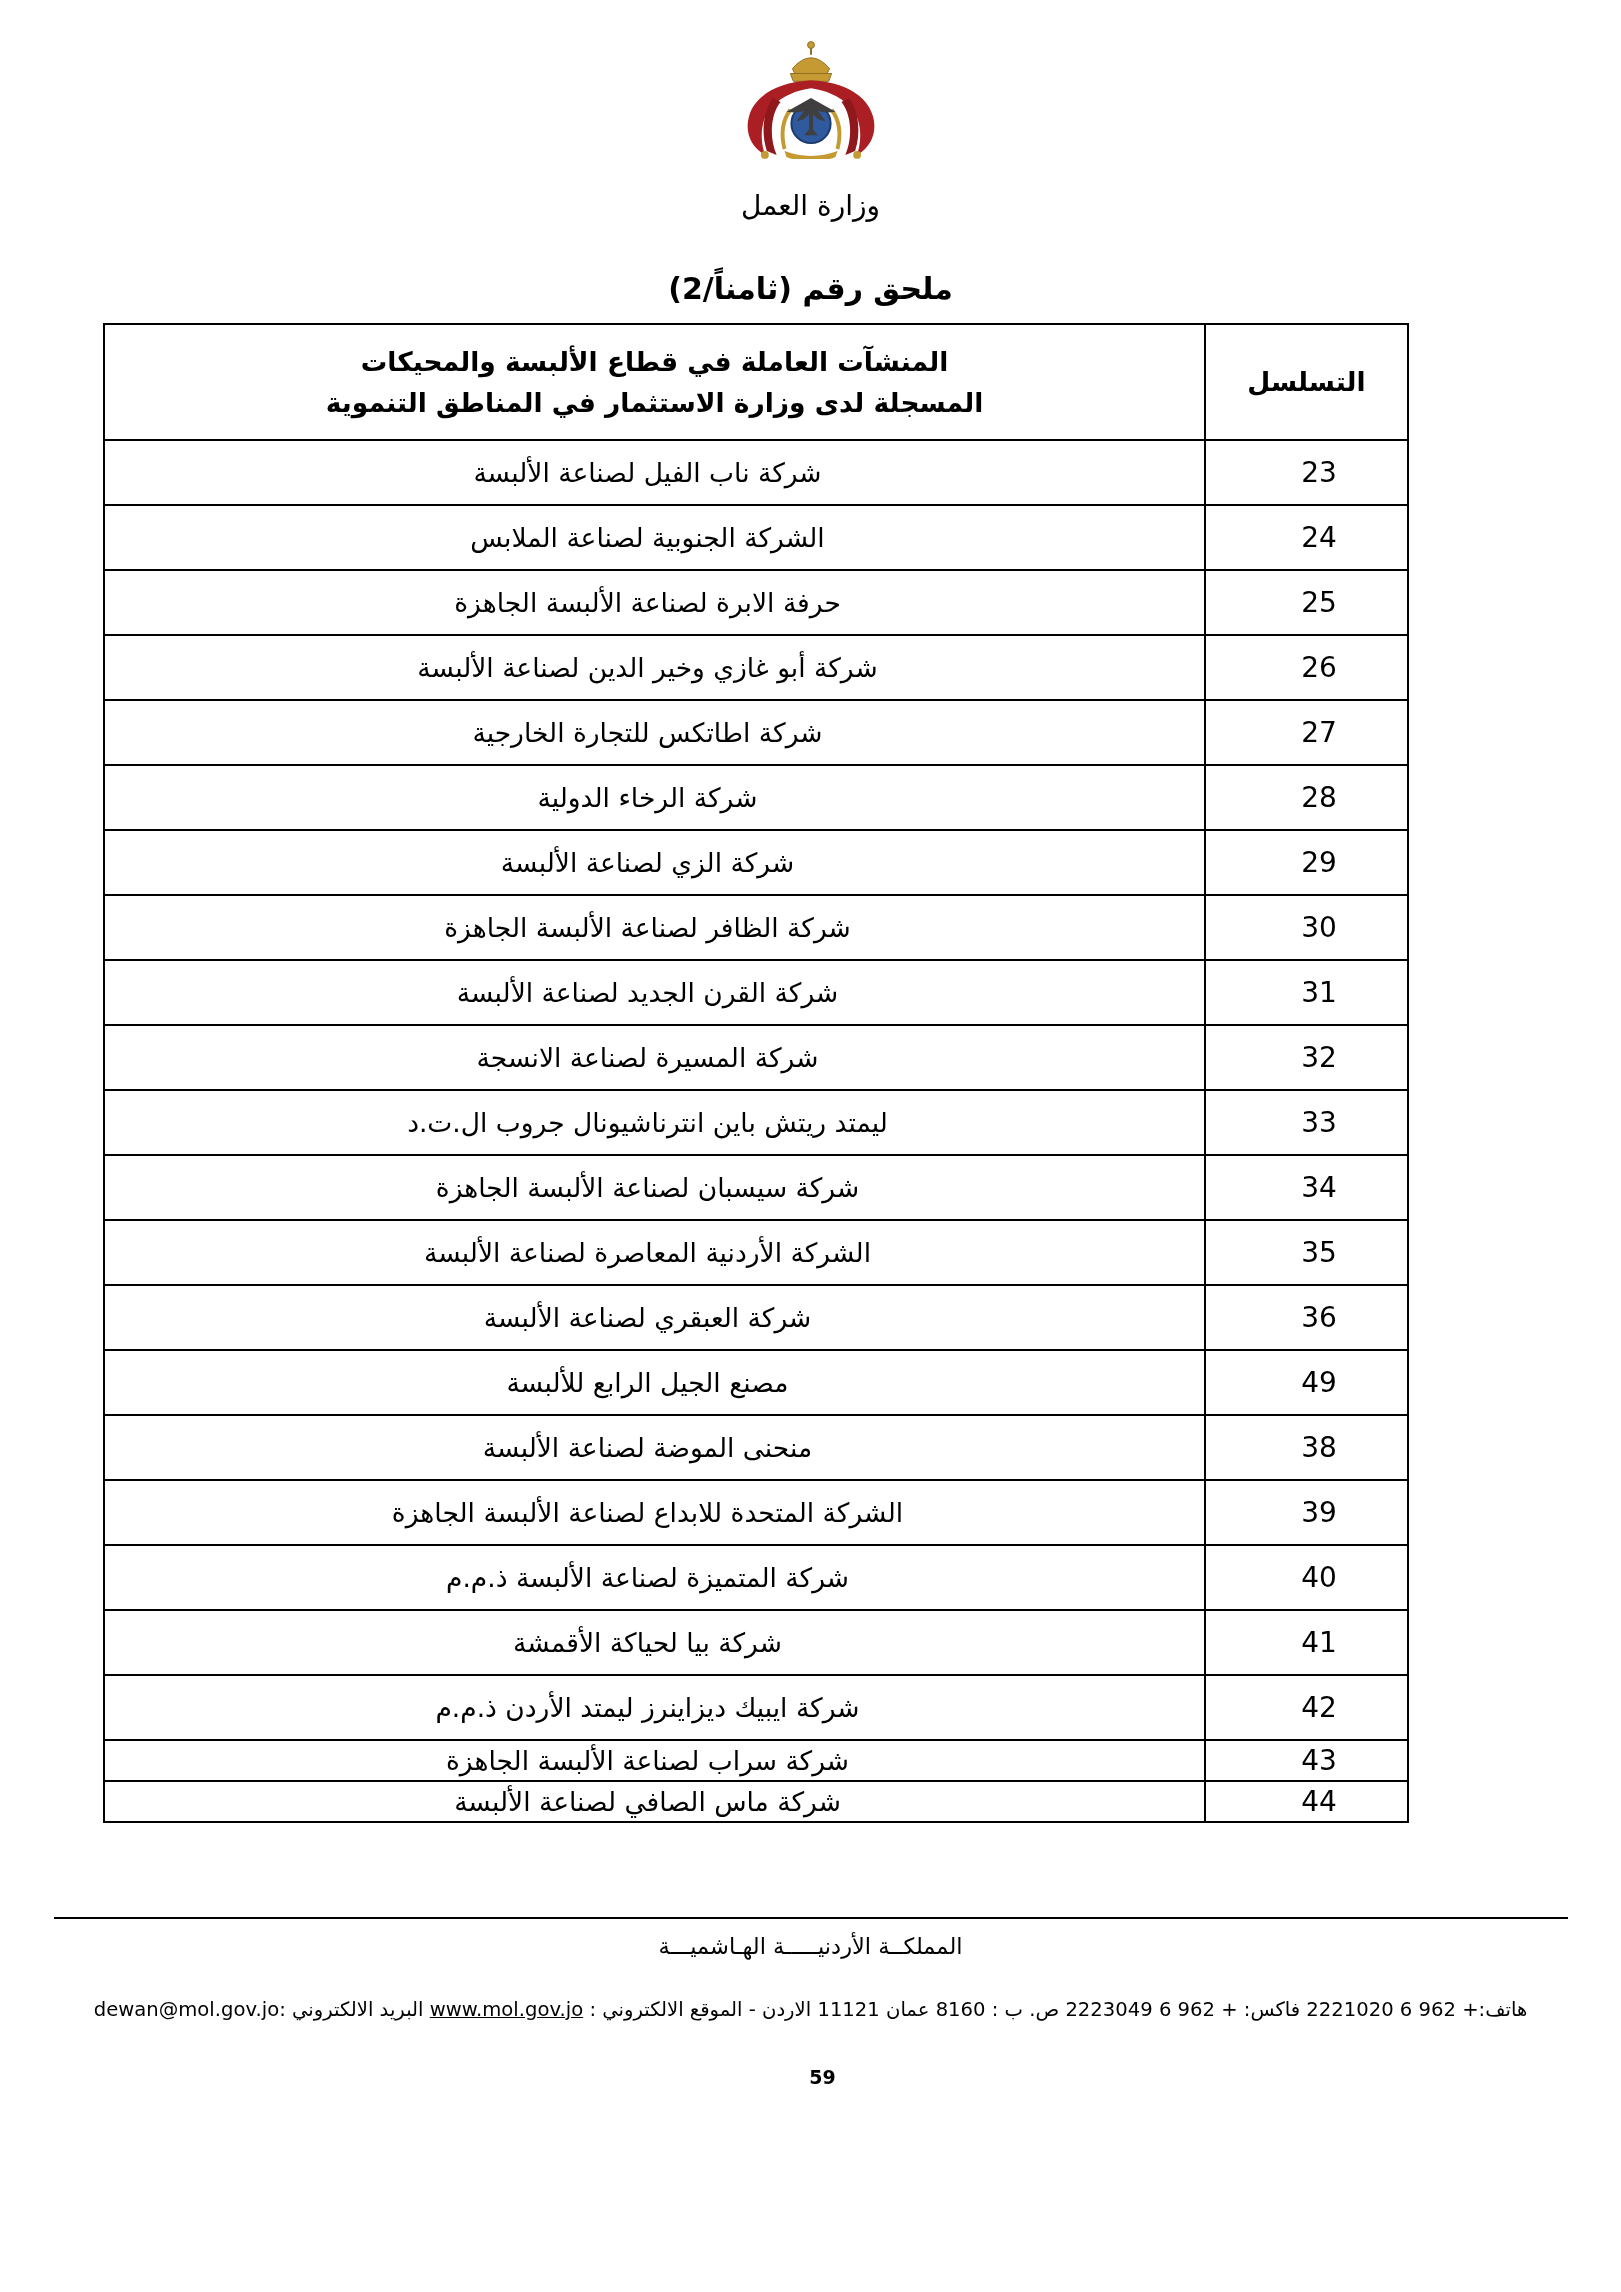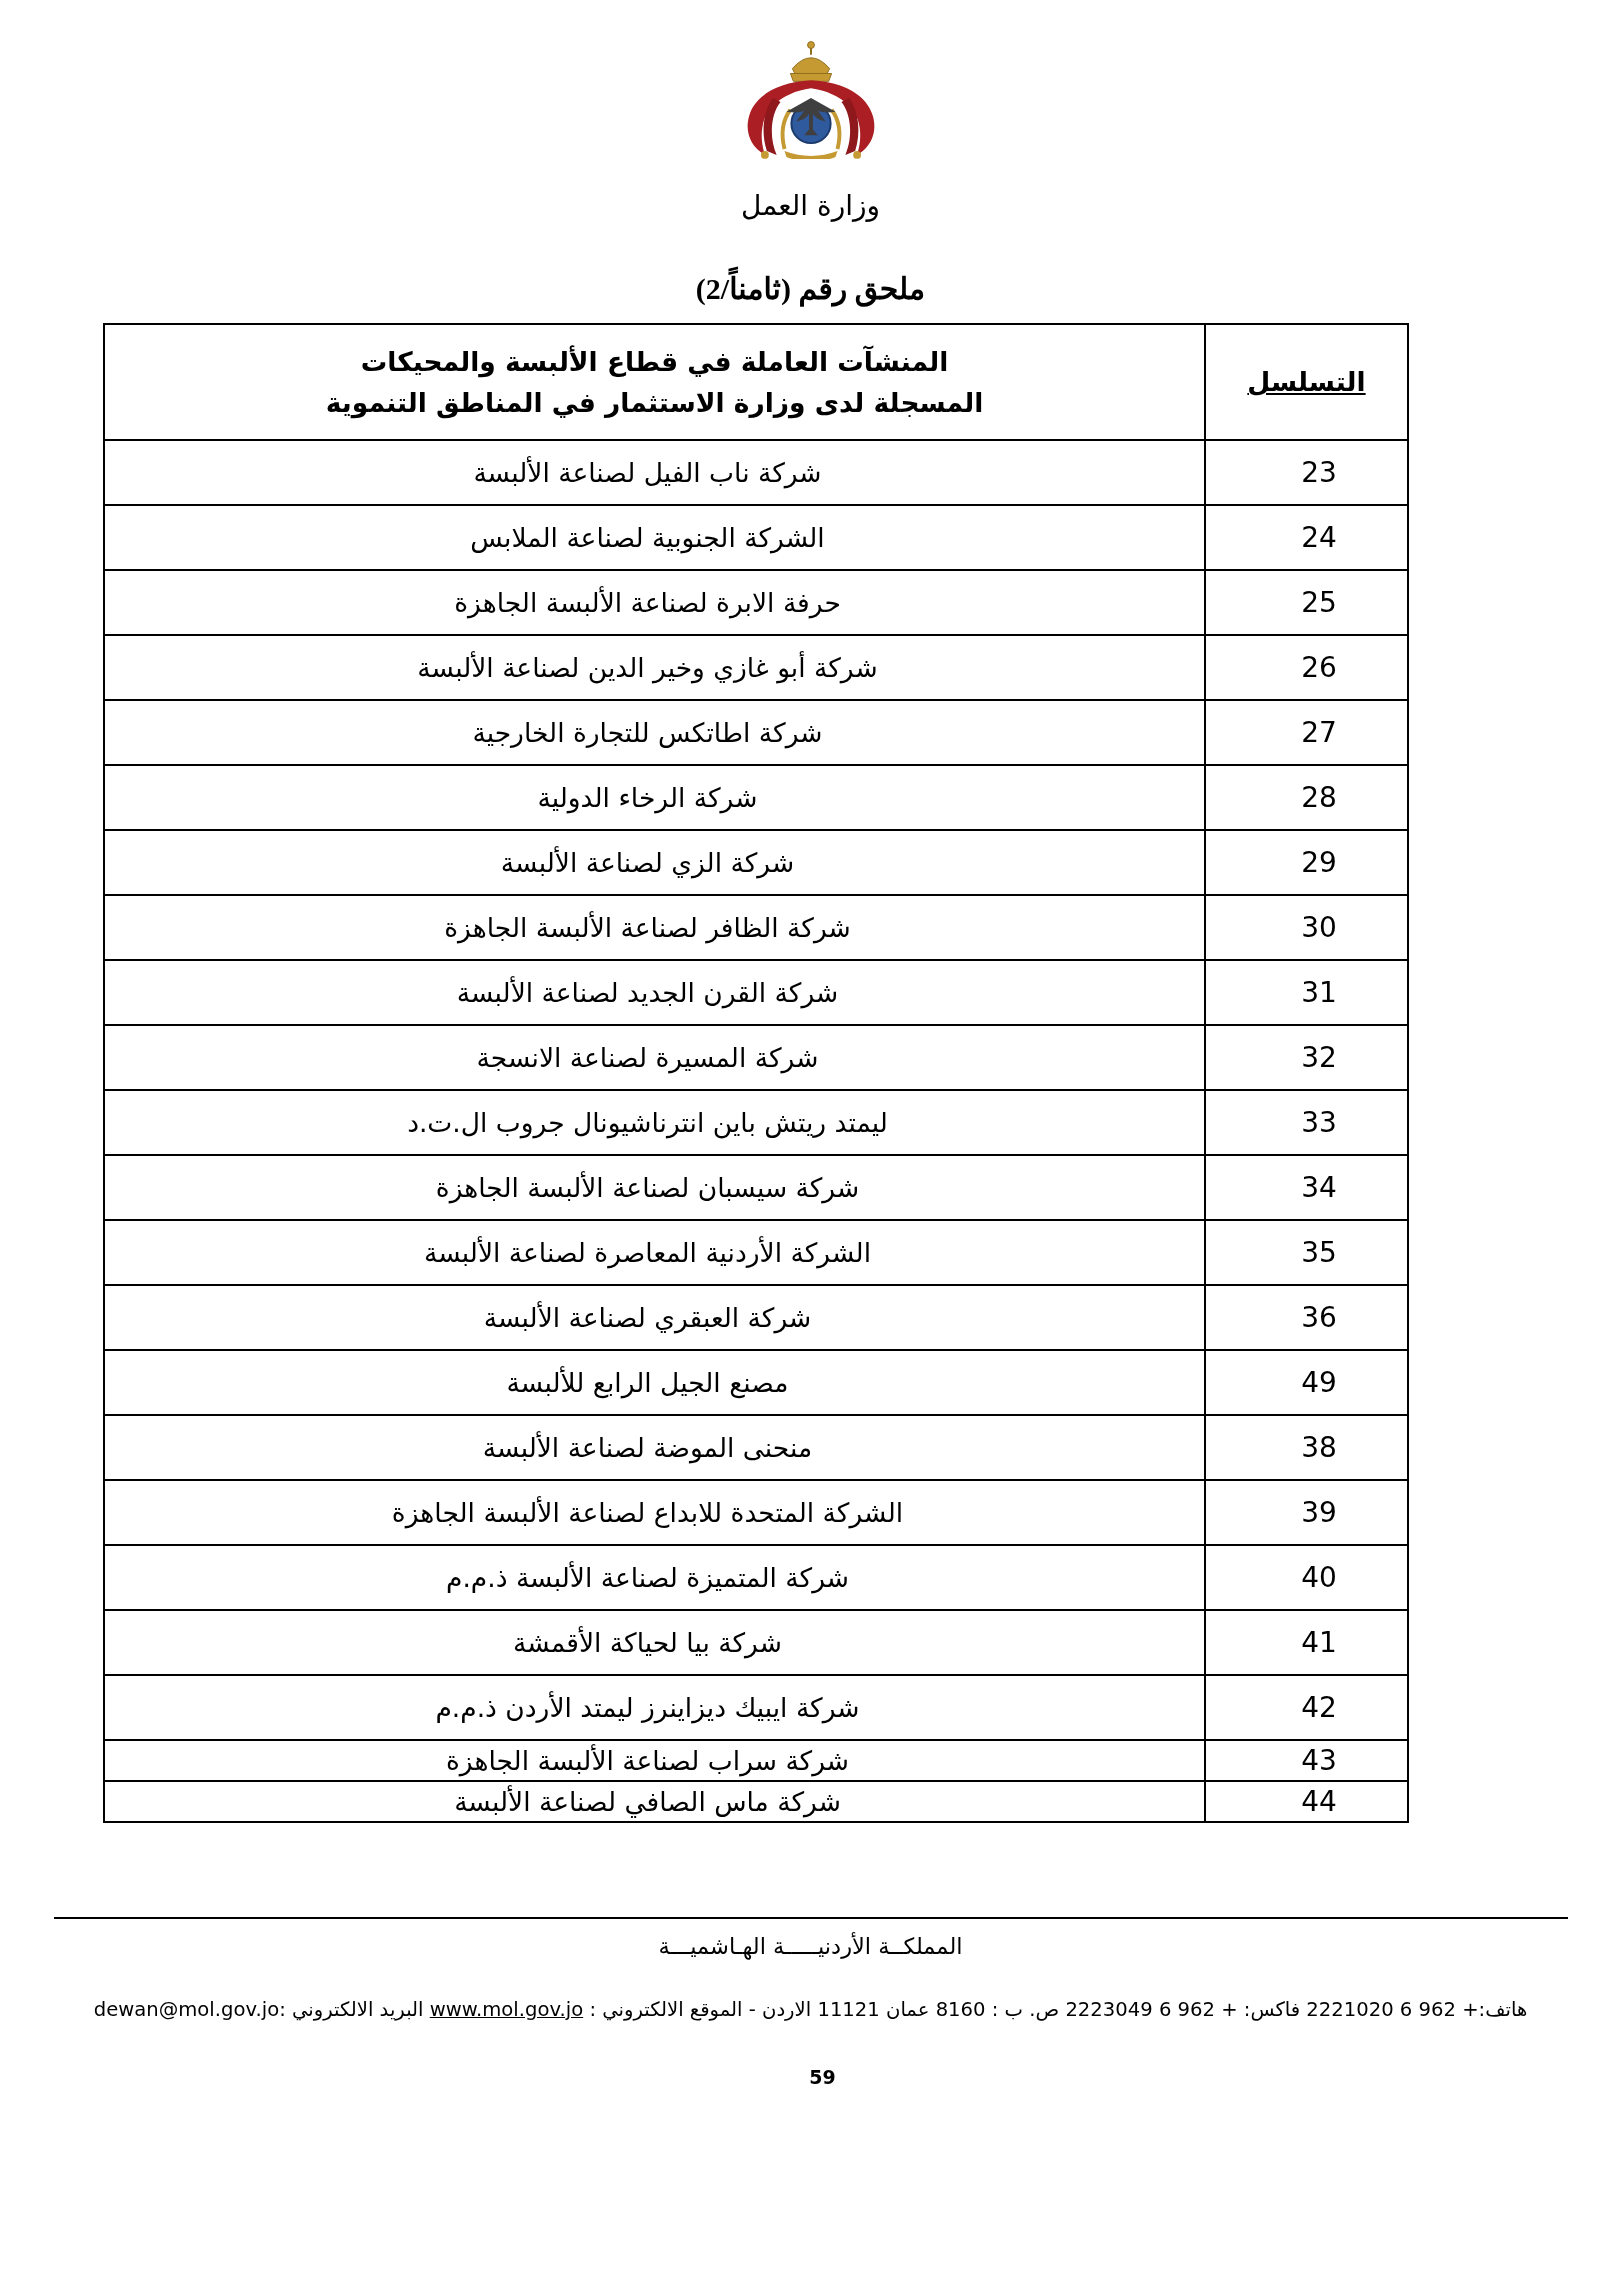--- a/index.html
+++ b/index.html
@@ -30,21 +30,20 @@
     margin-top:24px;
   }
 
   .doc-title {
     position:absolute;
     top:271px; left:0;
     width:100%;
     text-align:center;
     font-size:30px;
     font-weight:bold;
-    font-family:Liberation Serif, serif;
   }
 
   .doc-table {
     position:absolute;
     top:323px;
     left:103px;
     width:1306px;
     border-collapse:collapse;
     direction:rtl;
     table-layout:fixed;
@@ -56,21 +55,21 @@
   }
   .col-serial { width:203px; }
 
   .doc-table thead th {
     height:116px;
     font-size:26.5px;
     font-weight:bold;
     line-height:1.55;
     padding:5.9px 9.8px;
   }
-  .serial-head { font-size:27.4px;text-decoration:underline; }
+  .serial-head { font-size:27.4px; }
 
   .doc-table tbody td { height:65px;padding-left:25px; }
   .doc-table tbody tr.row-short td { height:41px; }
 
   .serial-cell { font-size:28px;margin-left:40px; }
   .name-cell   { font-size:26.5px; padding:0 39px; }
 
   .footer-divider {
     position:absolute;
     top:1917px; left:54px;

